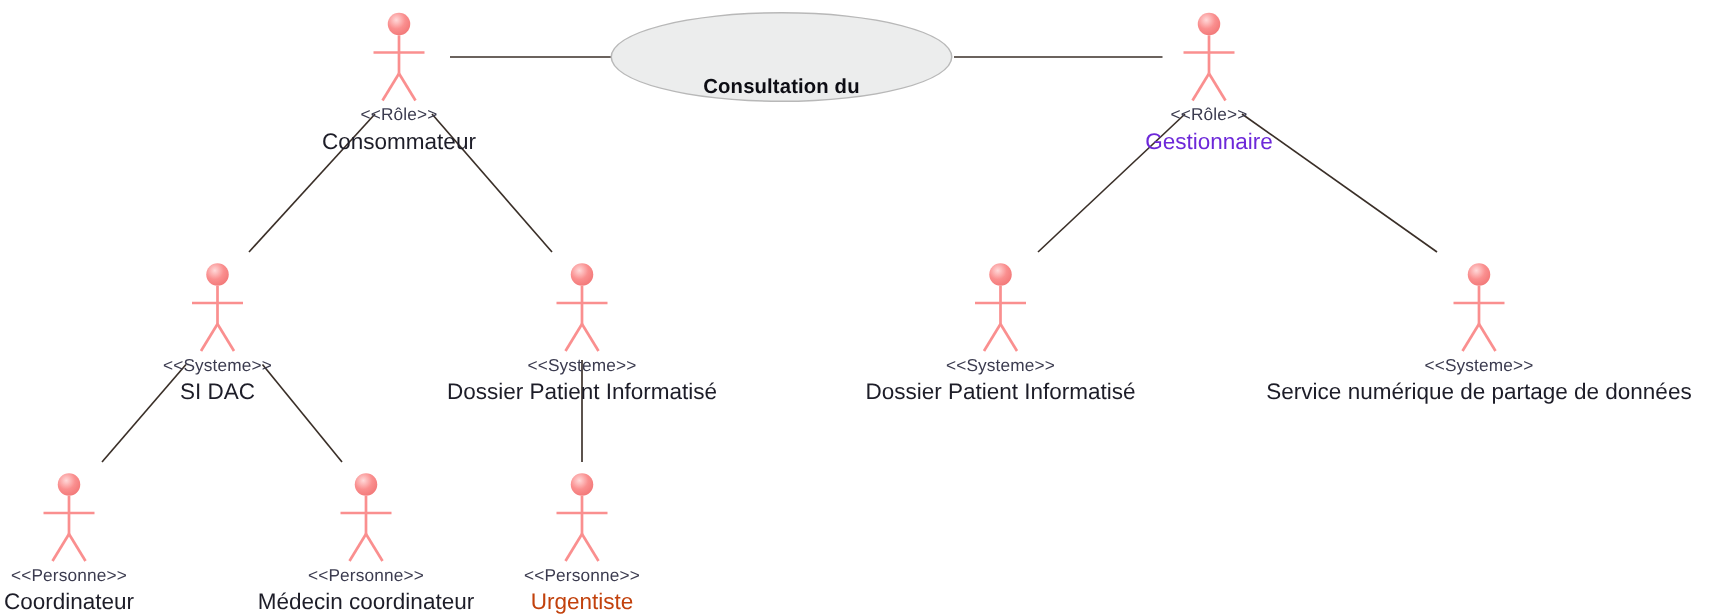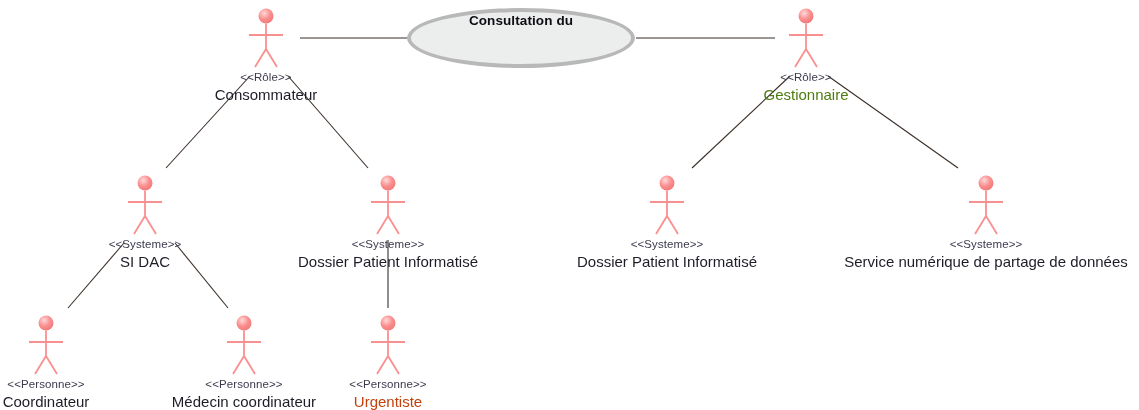--- a/index.html
+++ b/index.html
@@ -53,25 +53,25 @@
     letter-spacing: 0.1px;
   }
   .actor-name {
     font-size: 15px;
     color: #1d1d28;
     line-height: 19px;
     margin-top: 1px;
   }
   .usecase {
     position: absolute;
-    border: 4px solid #b91c1c;
+    border: 1px solid #b91c1c;
     border-radius: 50%;
     background: #eceded;
     display: flex;
-    align-items: flex-start;
+    align-items: flex-end;
     justify-content: center;
     text-align: center;
     box-sizing: border-box;
   }
   .usecase-label {
     font-size: 13.5px;
     font-weight: bold;
     color: #0d0d14;
     line-height: 18px;
     letter-spacing: 0.1px;
@@ -133,21 +133,21 @@
               </radialGradient>
             </defs>
             <circle cx="22" cy="8" r="7.5" fill="url(#headgrad-2)"></circle>
             <line x1="22" y1="15.5" x2="22" y2="41" stroke="#fa8f8f" stroke-width="1.8"></line>
             <line x1="5" y1="27" x2="39" y2="27" stroke="#fa8f8f" stroke-width="1.8"></line>
             <line x1="22" y1="41" x2="11" y2="59" stroke="#fa8f8f" stroke-width="1.8"></line>
             <line x1="22" y1="41" x2="33" y2="59" stroke="#fa8f8f" stroke-width="1.8"></line>
           </svg></div>
         <div class="actor-labels">
           <div class="stereotype" style="color: rgb(59, 59, 79);">&lt;&lt;Rôle&gt;&gt;</div>
-          <div class="actor-name" style="color: #4d7c0f;">Gestionnaire</div>
+          <div class="actor-name" style="color: #6d28d9;">Gestionnaire</div>
         </div>
       </div>
       <div class="actor" style="left: 145px; top: 175px;">
         <div class="actor-figure"><svg width="44" height="64" viewBox="0 0 44 64" xmlns="http://www.w3.org/2000/svg">
             <defs>
               <radialGradient id="headgrad-3" cx="38%" cy="32%" r="72%">
                 <stop offset="0%" stop-color="#ffd9d9"></stop>
                 <stop offset="55%" stop-color="#fa8f8f"></stop>
                 <stop offset="100%" stop-color="#f27878"></stop>
               </radialGradient>

